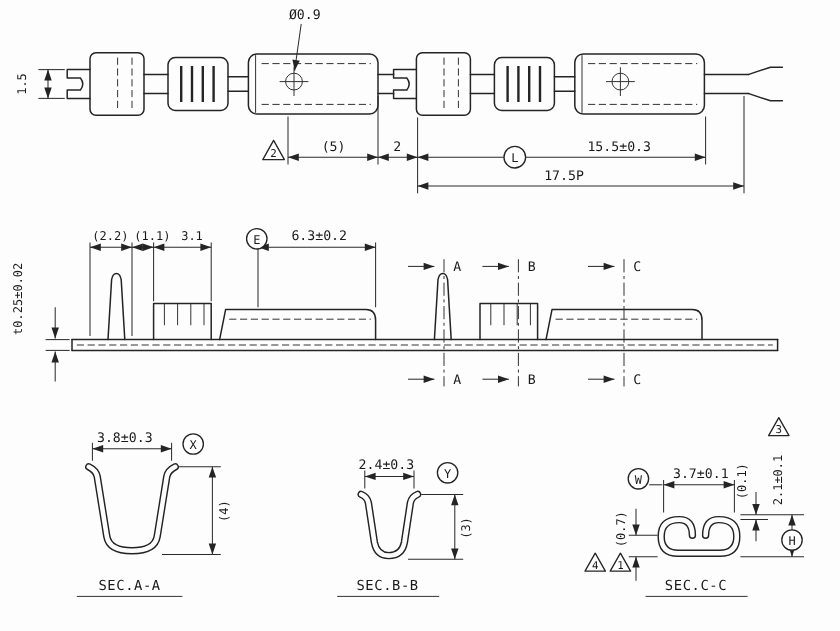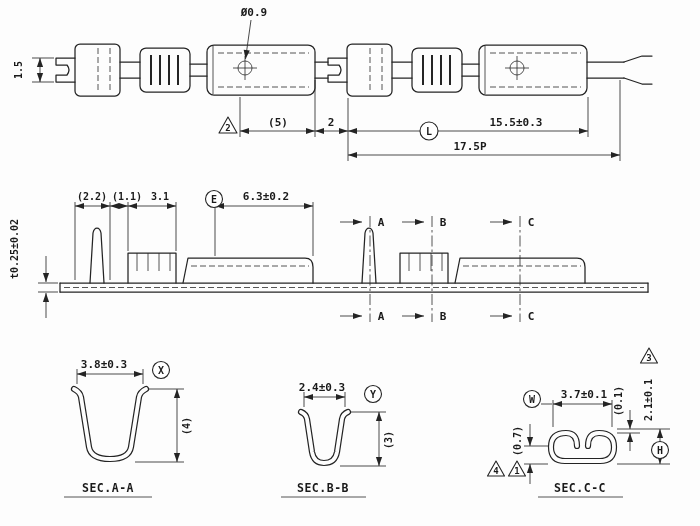--- a/index.html
+++ b/index.html
@@ -1,16 +1,16 @@
 <!DOCTYPE html>
 <html><head>
 <meta charset="utf-8">
 <style>
   html,body{margin:0;padding:0;background:#fdfdfd;}
-  .sheet{width:700px;height:526px;position:relative;background:#fdfdfd;overflow:hidden;font-weight:bold;}
+  .sheet{width:700px;height:526px;position:relative;background:#fdfdfd;overflow:hidden;}
   svg text{font-family:"DejaVu Sans Mono","Liberation Mono",monospace;font-size:11px;fill:#1a1a1a;text-anchor:middle;}
   svg text.sm{font-size:10px;}
   svg text.xs{font-size:9px;}
   svg text.title{font-size:11.5px;letter-spacing:0.5px;}
   .ol{fill:none;stroke:#242424;stroke-width:1.25;stroke-linejoin:round;stroke-linecap:round;}
   .thin{fill:none;stroke:#2a2a2a;stroke-width:0.8;}
   .bar{fill:none;stroke:#242424;stroke-width:2;}
   .dash{stroke-dasharray:6 3;}
   .cdash{stroke-dasharray:11 3 2.5 3;}
   .dim{fill:none;stroke:#2a2a2a;stroke-width:0.85;}

